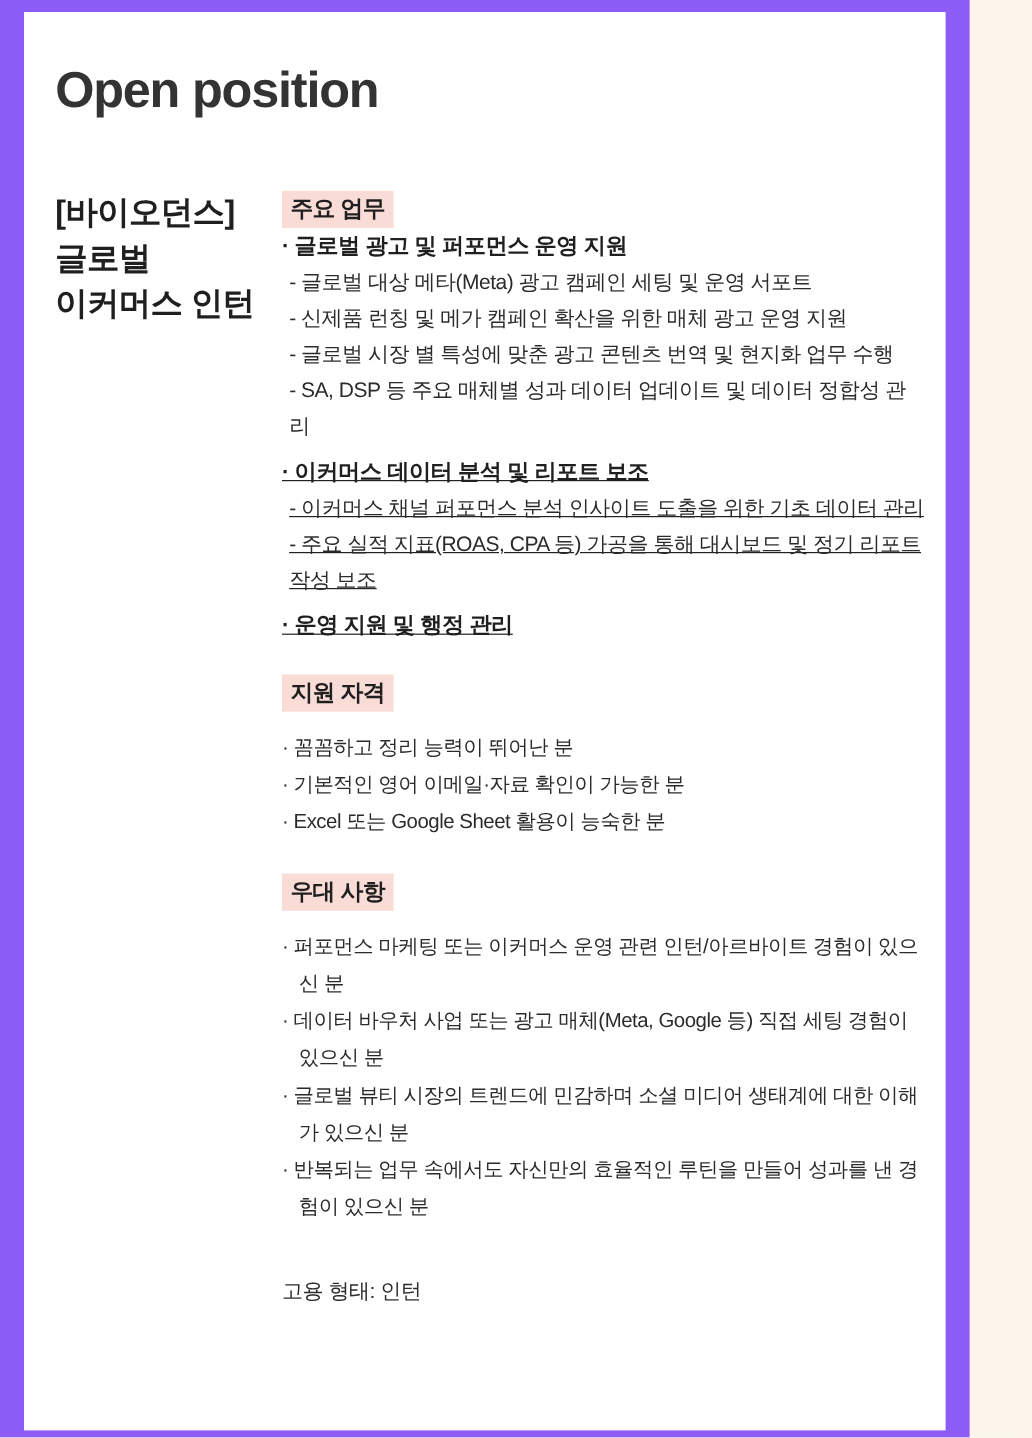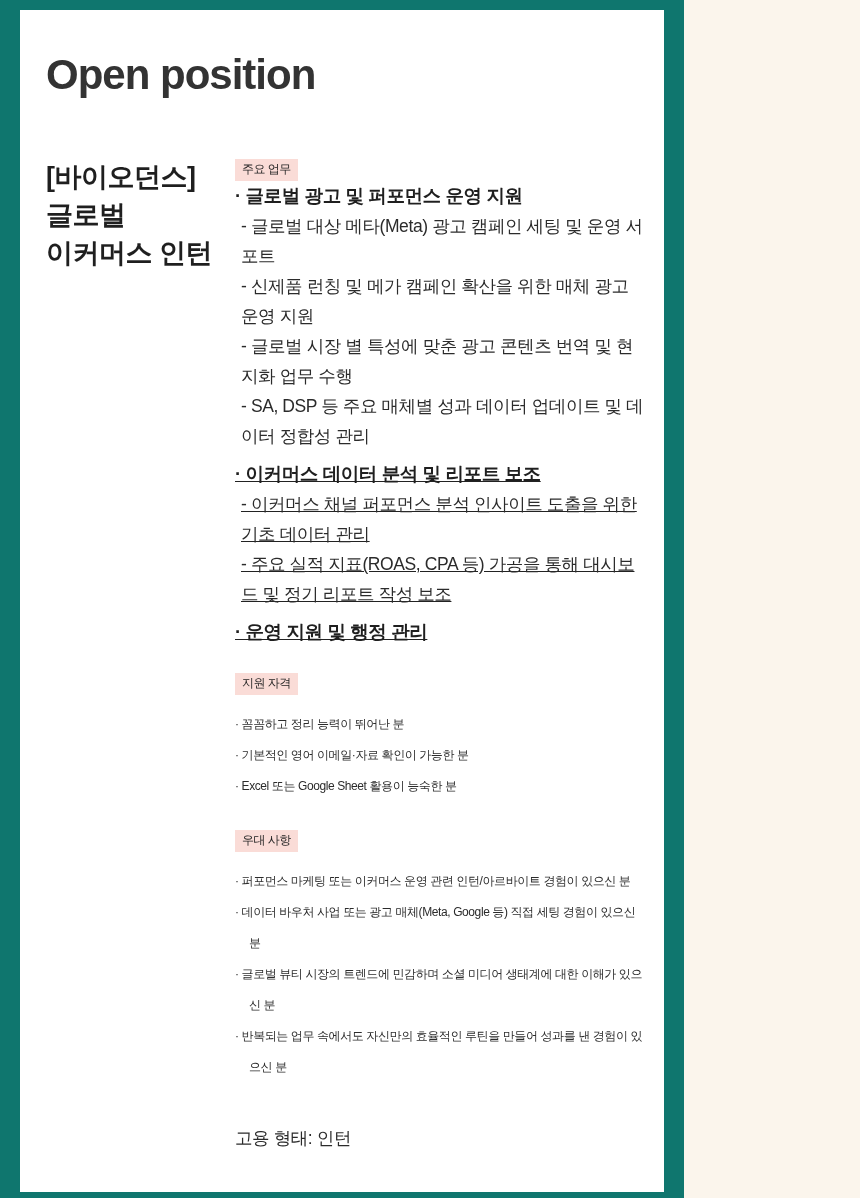--- a/index.html
+++ b/index.html
@@ -3,23 +3,23 @@
 <meta charset="utf-8">
 <style>
   html, body {
     margin: 0;
     padding: 0;
     background: #fbf5ec;
     font-family: "Liberation Sans", "DejaVu Sans", sans-serif;
     color: #222;
   }
   .frame {
-    width: 684px;
+    width: 808px;
     height: 1198px;
-    background: #0f766e;
+    background: #8b5cf6;
     box-sizing: border-box;
     padding: 10px 20px 6px 20px;
   }
   .page {
     background: #ffffff;
     width: 100%;
     height: 100%;
     box-sizing: border-box;
     padding: 40px 18px 0 26px;
     overflow: hidden;
@@ -46,22 +46,22 @@
     color: #1f1f1f;
     letter-spacing: -0.5px;
   }
   .content-col {
     flex: 1 1 auto;
     min-width: 0;
     padding-top: 1px;
   }
   .badge {
     display: inline-block;
-    font-size: 12px;
-    font-weight: 400;
+    font-size: 19px;
+    font-weight: 700;
     color: #1f1f1f;
     background: #fadcd7;
     padding: 2px 7px 3px 7px;
     letter-spacing: -0.5px;
   }
   section.tasks .group { }
   section.tasks .group + .group { margin-top: 8px; text-decoration: underline; }
   .group-title {
     font-size: 18.5px;
     font-weight: 700;
@@ -73,21 +73,21 @@
     font-size: 17.5px;
     color: #2b2b2b;
     line-height: 30px;
     padding-left: 6px;
     letter-spacing: -0.4px;
   }
   .section-gap-1 { margin-top: 26px; }
   .section-gap-2 { margin-top: 28px; }
   .plain-list { margin-top: 14px; }
   .plain-item {
-    font-size: 12px;
+    font-size: 17px;
     color: #2b2b2b;
     line-height: 31px;
     letter-spacing: -0.4px;
     padding-left: 14px;
     text-indent: -14px;
     max-width: 598px;
   }
   .employment {
     margin-top: 40px;
   }

